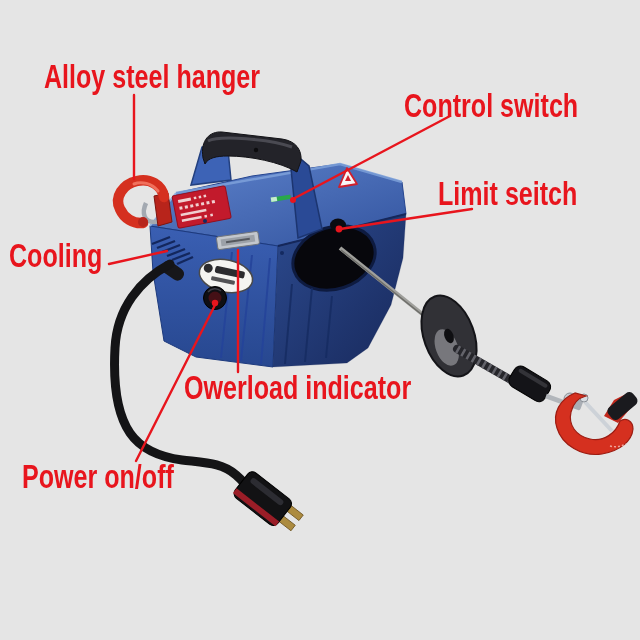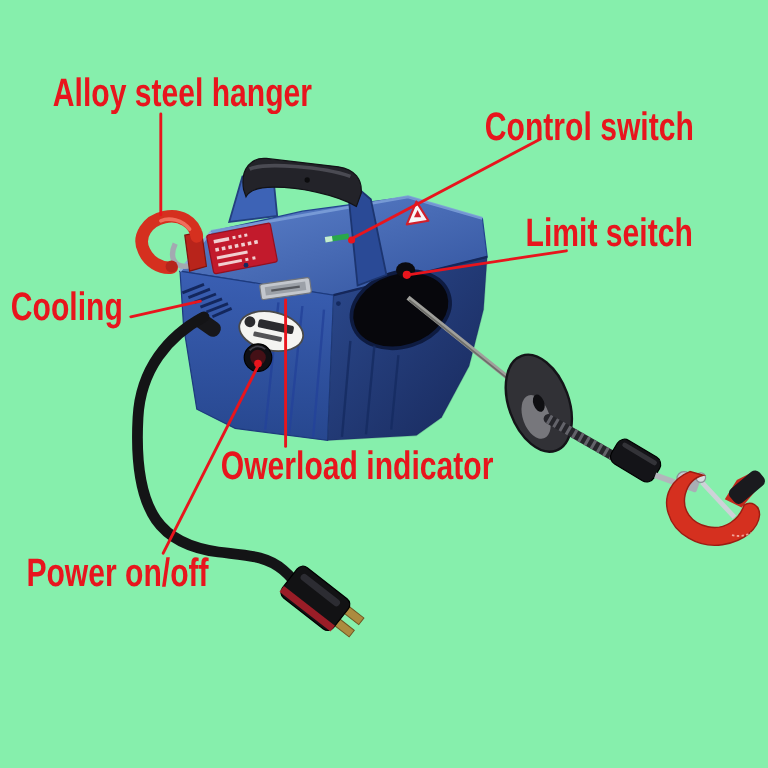--- a/index.html
+++ b/index.html
@@ -1,17 +1,17 @@
 <!DOCTYPE html>
 <html><head>
 <meta charset="utf-8">
 <style>
   html,body{margin:0;padding:0;background:#ffffff;}
   .stage{
-    position:relative;width:640px;height:640px;background:#86efac;
+    position:relative;width:640px;height:640px;background:#e5e5e5;
     overflow:hidden;font-family:"Liberation Sans",sans-serif;
   }
   .stage svg{position:absolute;left:0;top:0;}
   .callout{
     position:absolute;color:#e8151d;font-weight:700;font-size:33px;line-height:1;
     white-space:nowrap;transform:scaleX(0.76);transform-origin:0 0;
     font-family:"Liberation Sans",sans-serif;
   }
   .c-alloy   {left:44px; top:60px;}
   .c-control {left:404px;top:89px;}

